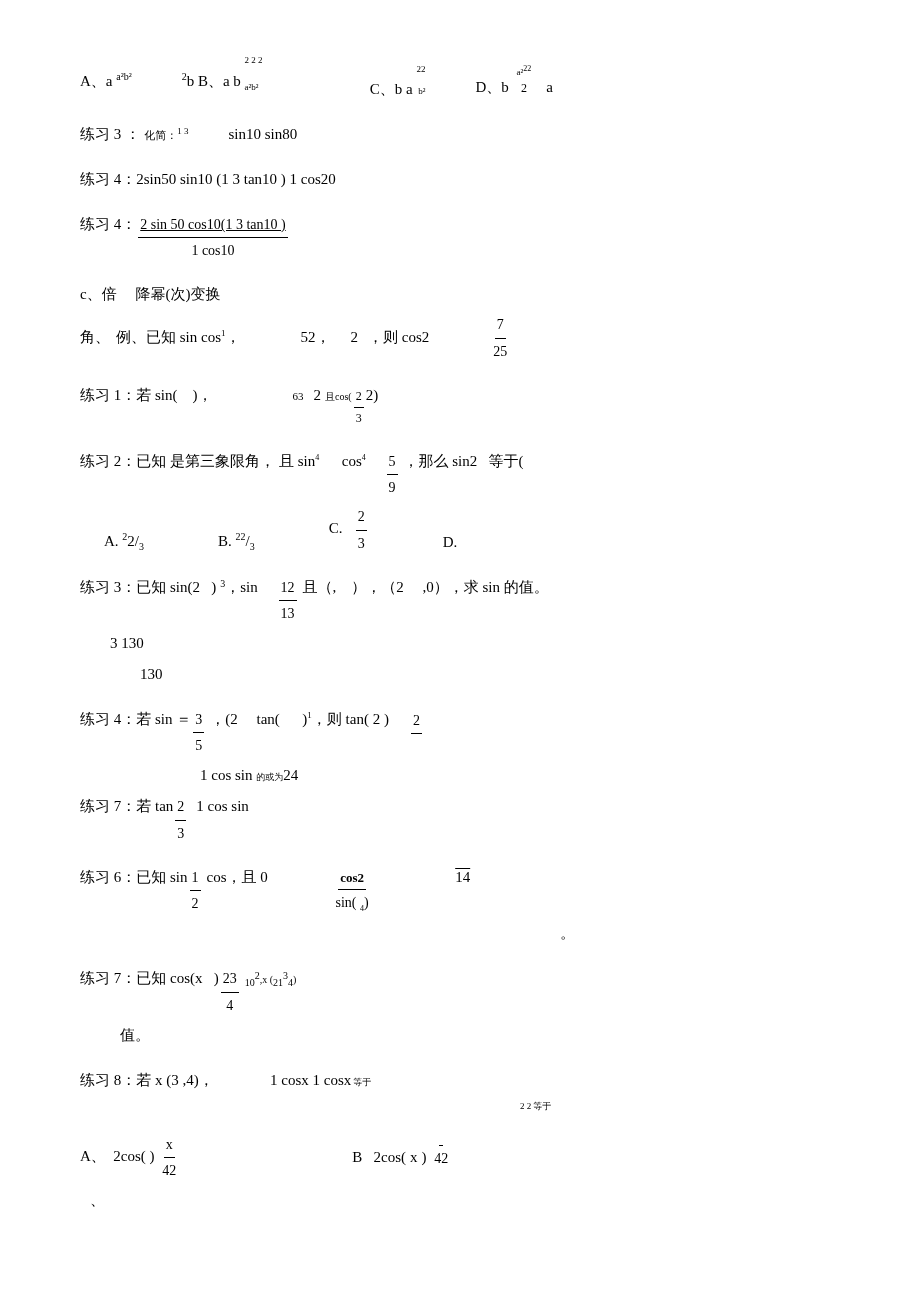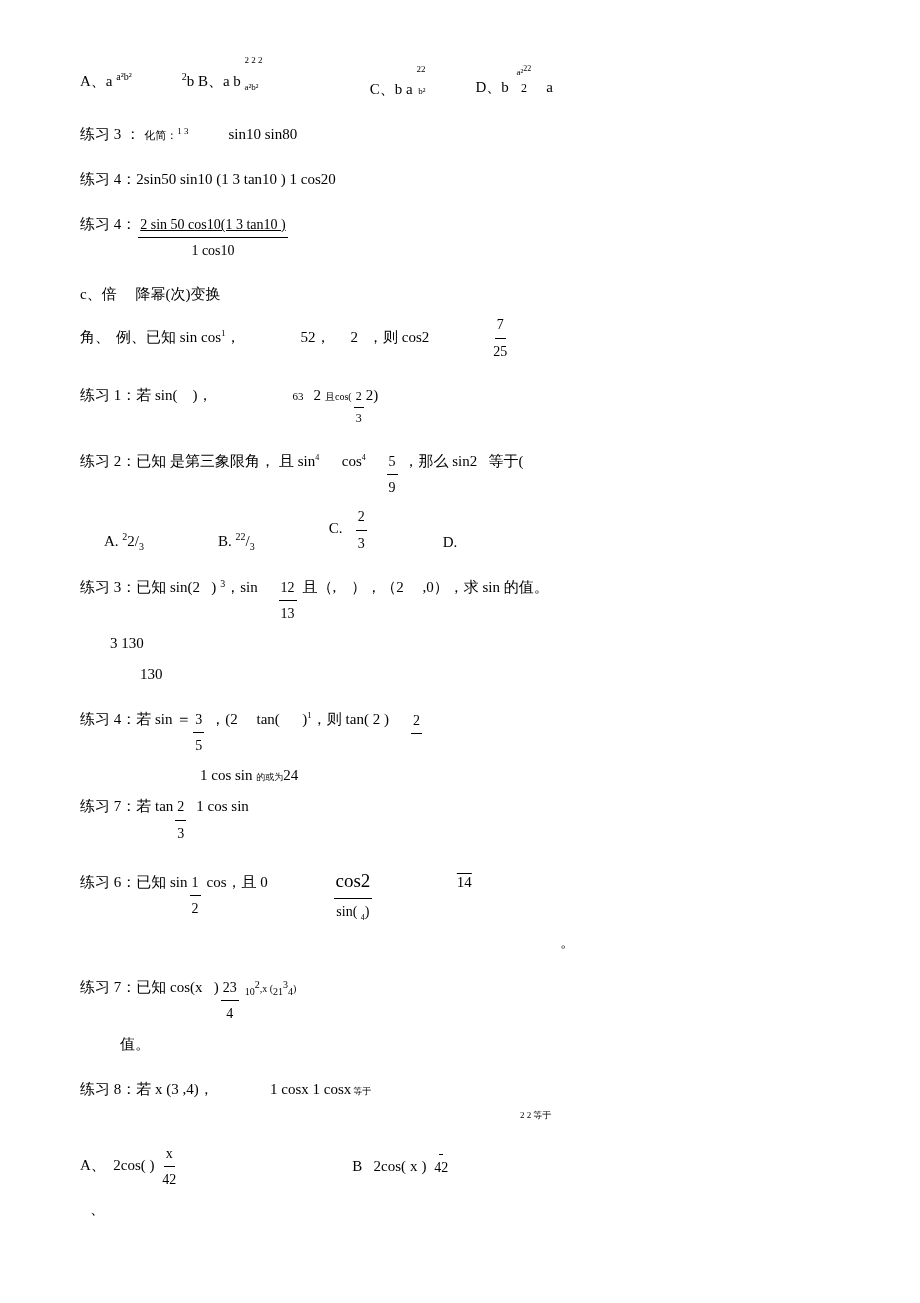--- a/index.html
+++ b/index.html
@@ -228,21 +228,21 @@
 <div class="section">
   <div class="row" style="margin-top:8px;">
     <span>练习 6：已知 sin</span>
     <span class="fraction">
       <span class="numerator">1</span>
       <span class="denominator">2</span>
     </span>
     <span style="margin-left:4px;">cos，且 0</span>
     <span>&nbsp;&nbsp;&nbsp;&nbsp;&nbsp;&nbsp;&nbsp;&nbsp;&nbsp;&nbsp;&nbsp;&nbsp;&nbsp;&nbsp;&nbsp;&nbsp;&nbsp;</span>
     <span class="fraction">
-      <span class="numerator" style="font-size:19px; font-weight:normal;">cos2</span>
+      <span class="numerator" style="font-size:13px; font-weight:bold;">cos2</span>
       <span class="denominator">sin( <sub style="font-size:8px;">4</sub>)</span>
     </span>
     <span>&nbsp;&nbsp;&nbsp;&nbsp;&nbsp;&nbsp;&nbsp;&nbsp;&nbsp;&nbsp;&nbsp;&nbsp;&nbsp;&nbsp;&nbsp;&nbsp;&nbsp;&nbsp;&nbsp;&nbsp;&nbsp;&nbsp;</span>
     <span style="text-decoration:overline;">14</span>
   </div>
   <div class="row" style="margin-left:480px;">
     <span>。</span>
   </div>
 </div>
 

